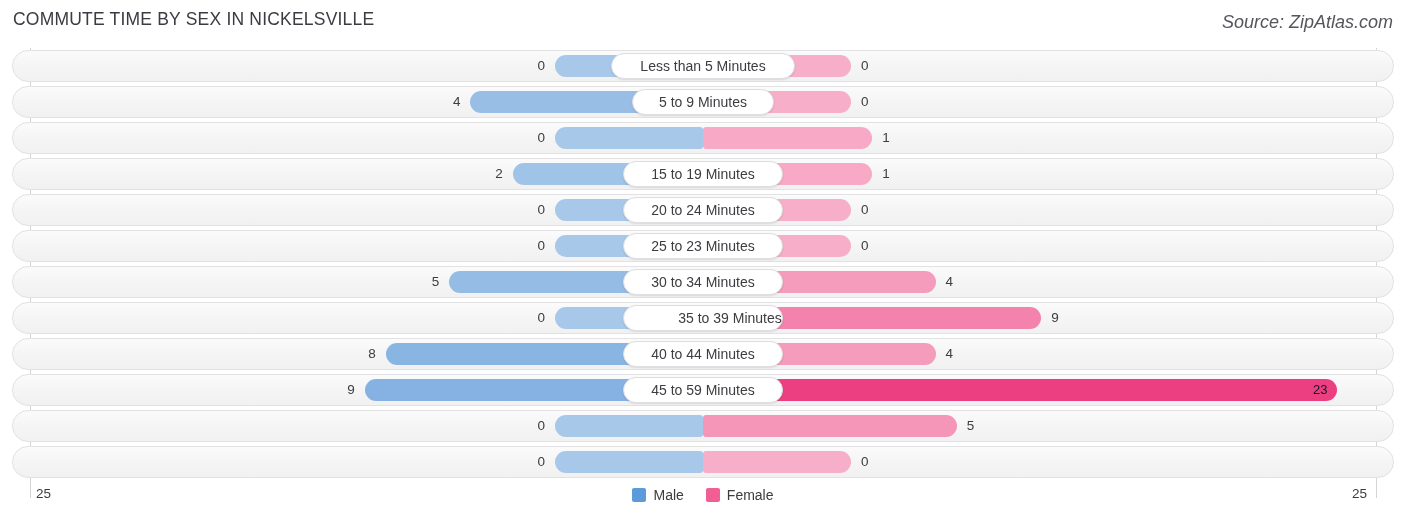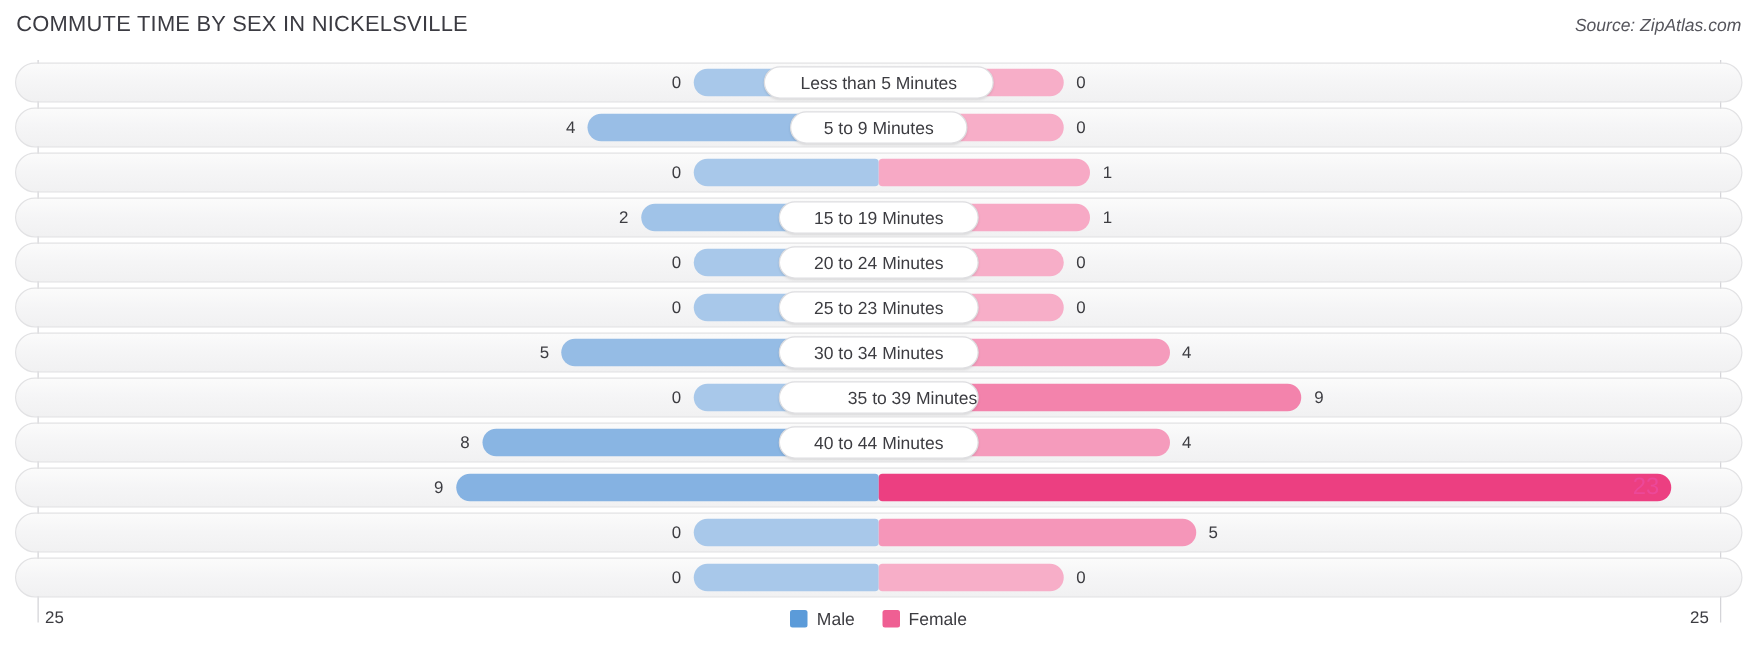--- a/index.html
+++ b/index.html
@@ -29,21 +29,21 @@
     top: 9px;
     font-size: 17.5px;
     letter-spacing: 0.2px;
     color: #3b3b42;
     white-space: nowrap;
   }
   #source-label {
     position: absolute;
     right: 13px;
     top: 12px;
-    font-size: 14px;
+    font-size: 18px;
     font-style: italic;
     color: #55555c;
     white-space: nowrap;
   }
 
   
   #plot {
     position: absolute;
     left: 0;
     top: 48px;
@@ -103,22 +103,22 @@
     line-height: 22px;
     white-space: nowrap;
   }
   .value-male {
     text-align: right;
   }
   .value-female {
     text-align: left;
   }
   .value-inside {
-    color: #ec4899;
-    font-size: 19px;
+    color: #0f172a;
+    font-size: 13px;
   }
 
   
   .cat-pill {
     position: absolute;
     height: 26px;
     box-sizing: border-box;
     border: 1px solid #dedee1;
     border-radius: 13px;
     background: #ffffff;
@@ -242,20 +242,21 @@
       <div class="cat-pill" style="top: 257px; width: 159.6px; left: 623.2px; text-align: right;">35 to 39 Minutes</div>
       <div class="bar bar-male" style="left: 385.8px; width: 317.2px; top: 295px; background: rgb(137, 181, 227);"></div>
       <div class="bar bar-female" style="left: 703px; width: 232.6px; top: 295px; background: rgb(245, 155, 188);"></div>
       <div class="value-label value-male" style="top: 295px; left: 323.8px; width: 52px;">8</div>
       <div class="value-label value-female" style="top: 295px; left: 945.6px; width: 52px;">4</div>
       <div class="cat-pill" style="top: 293px; width: 159.6px; left: 623.2px;">40 to 44 Minutes</div>
       <div class="bar bar-male" style="left: 364.65px; width: 338.35px; top: 331px; background: rgb(133, 178, 226);"></div>
       <div class="bar bar-female" style="left: 703px; width: 634.45px; top: 331px; background: rgb(236, 63, 129);"></div>
       <div class="value-label value-male" style="top: 331px; left: 302.65px; width: 52px;">9</div>
       <div class="value-label value-female value-inside" style="top: 331px; left: 1275.45px; width: 52px; text-align: right;">23</div>
+      <div class="cat-pill" style="top: 329px; width: 159.6px; left: 623.2px;">45 to 59 Minutes</div>
       <div class="bar bar-male" style="left: 555px; width: 148px; top: 367px; background: rgb(168, 200, 234);"></div>
       <div class="bar bar-female" style="left: 703px; width: 253.75px; top: 367px; background: rgb(245, 150, 185);"></div>
       <div class="value-label value-male" style="top: 367px; left: 493px; width: 52px;">0</div>
       <div class="value-label value-female" style="top: 367px; left: 966.75px; width: 52px;">5</div>
       <div class="bar bar-male" style="left: 555px; width: 148px; top: 403px; background: rgb(168, 200, 234);"></div>
       <div class="bar bar-female" style="left: 703px; width: 148px; top: 403px; background: rgb(247, 174, 200);"></div>
       <div class="value-label value-male" style="top: 403px; left: 493px; width: 52px;">0</div>
       <div class="value-label value-female" style="top: 403px; left: 861px; width: 52px;">0</div>
     </div>
 </div>

